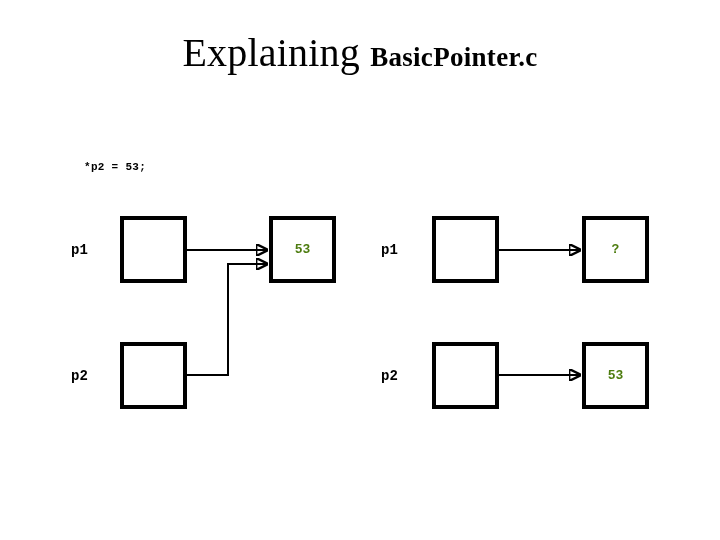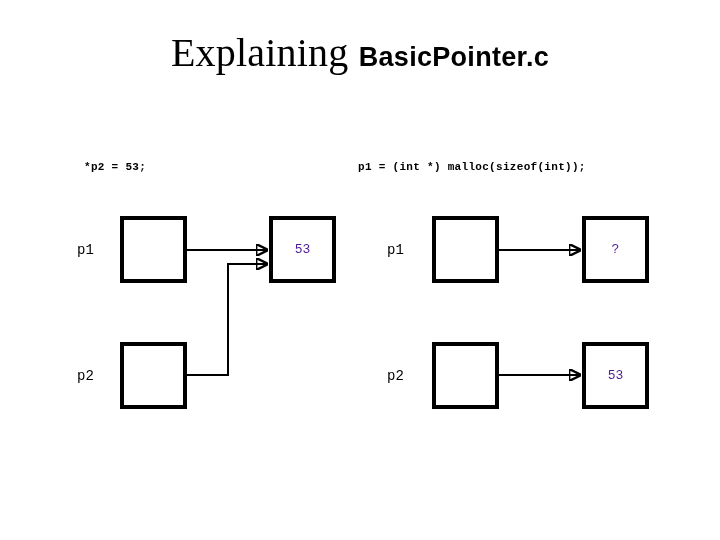--- a/index.html
+++ b/index.html
@@ -27,21 +27,21 @@
     white-space: nowrap;
     line-height: 1;
   }
   #title .serif-part {
     font-family: "Liberation Serif", serif;
     font-size: 40px;
     font-weight: normal;
     letter-spacing: 0.2px;
   }
   #title .mono-part {
-    font-family: Liberation Sans, sans-serif;
+    font-family: Liberation Serif, serif;
     font-size: 27px;
     font-weight: bold;
     letter-spacing: 0.3px;
     margin-top: 39px;
   }
 
   
   .code-caption {
     position: absolute;
     font-family: "Liberation Mono", monospace;
@@ -52,24 +52,23 @@
     letter-spacing: 0.3px;
   }
   #code-left  { left: 84px;  top: 162px; }
   #code-right { left: 358px; top: 162px; }
 
   
   .var-label {
     position: absolute;
     font-family: "Liberation Mono", monospace;
     font-size: 14px;
-    font-weight: normal;
+    font-weight: bold;
     line-height: 1;
     white-space: pre;
-    margin-left: 6px;
   }
   #label-l-p1 { left: 71px;  top: 243px; }
   #label-l-p2 { left: 71px;  top: 369px; }
   #label-r-p1 { left: 381px; top: 243px; }
   #label-r-p2 { left: 381px; top: 369px; }
 
   
   .box {
     position: absolute;
     box-sizing: border-box;
@@ -80,22 +79,22 @@
     position: absolute;
     left: 0;
     top: 0;
     width: 100%;
     height: 100%;
     display: flex;
     align-items: center;
     justify-content: center;
     font-family: "Liberation Mono", monospace;
     font-size: 13px;
-    font-weight: normal;
-    color: #4c1d95;
+    font-weight: bold;
+    color: #4d7c0f;
   }
 
   
   #box-l-p1  { left: 120px; top: 216px; width: 67px; height: 67px; }
   #box-l-p2  { left: 120px; top: 342px; width: 67px; height: 67px; }
   #box-l-val { left: 269px; top: 216px; width: 67px; height: 67px; }
 
   
   #box-r-p1   { left: 432px; top: 216px; width: 67px; height: 67px; }
   #box-r-p2   { left: 432px; top: 342px; width: 67px; height: 67px; }
@@ -117,21 +116,20 @@
 </head>
 <body>
 
 <div id="slide">
 
   <div id="title">
     <span class="serif-part">Explaining </span><span class="mono-part">BasicPointer.c</span>
   </div>
 
   <div class="code-caption" id="code-left">*p2 = 53;</div>
-  <div class="code-caption" id="code-right">p1 = (int *) malloc(sizeof(int));</div>
 
   <div class="var-label" id="label-l-p1">p1</div>
   <div class="var-label" id="label-l-p2">p2</div>
 
   <div class="box" id="box-l-p1">
     <span class="value"></span>
   </div>
   <div class="box" id="box-l-p2">
     <span class="value"></span>
   </div>

